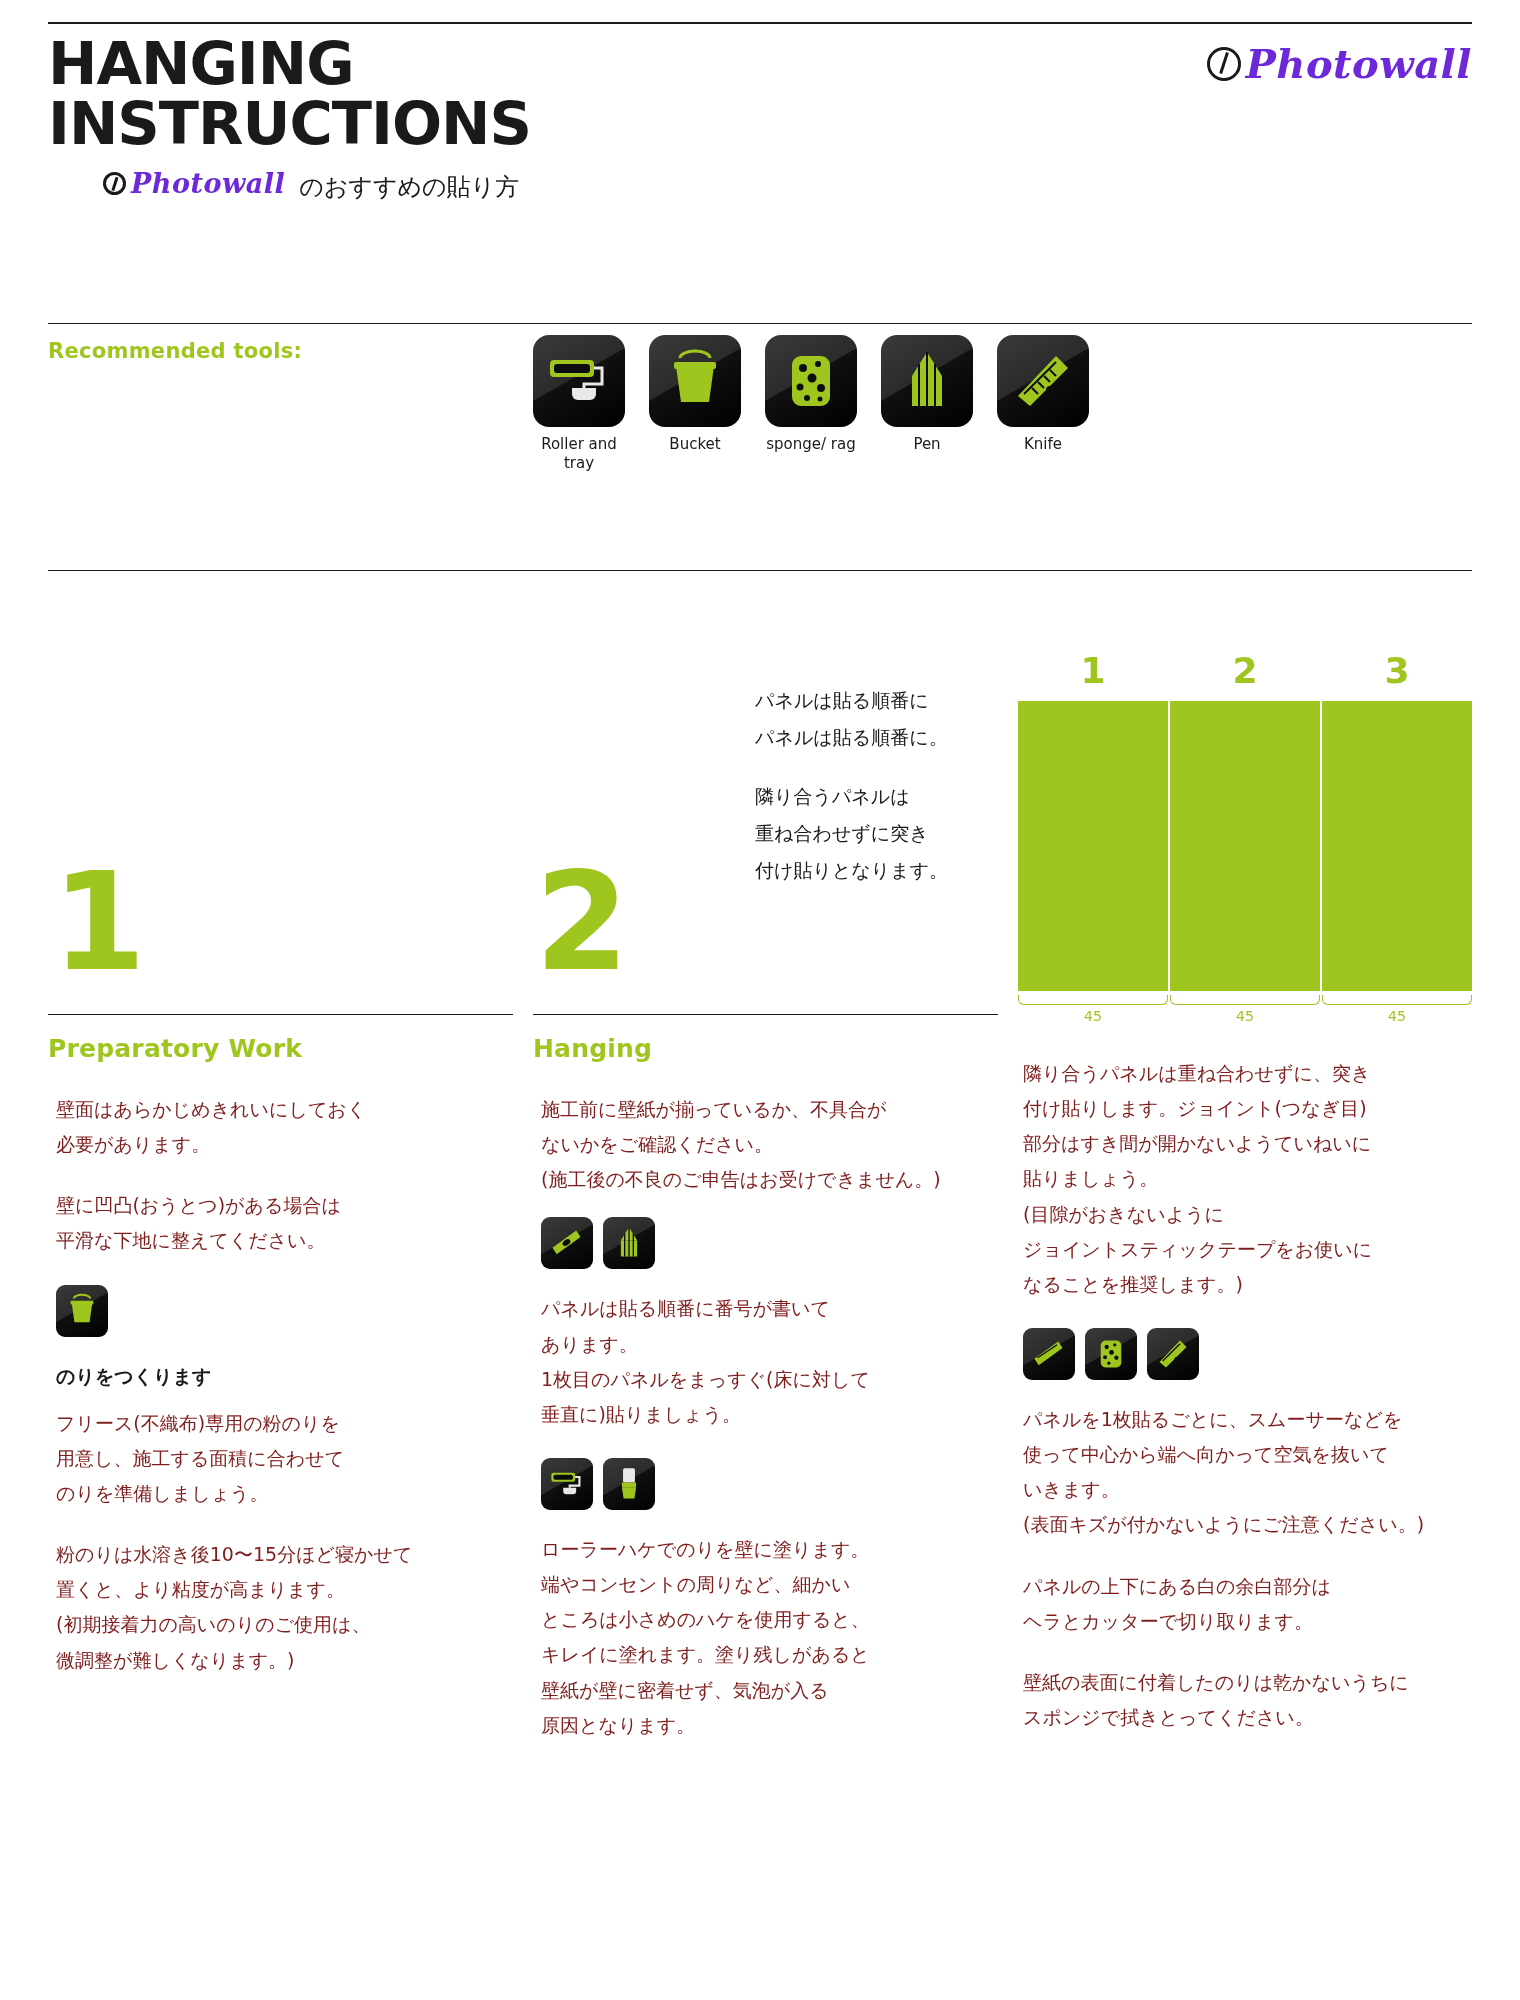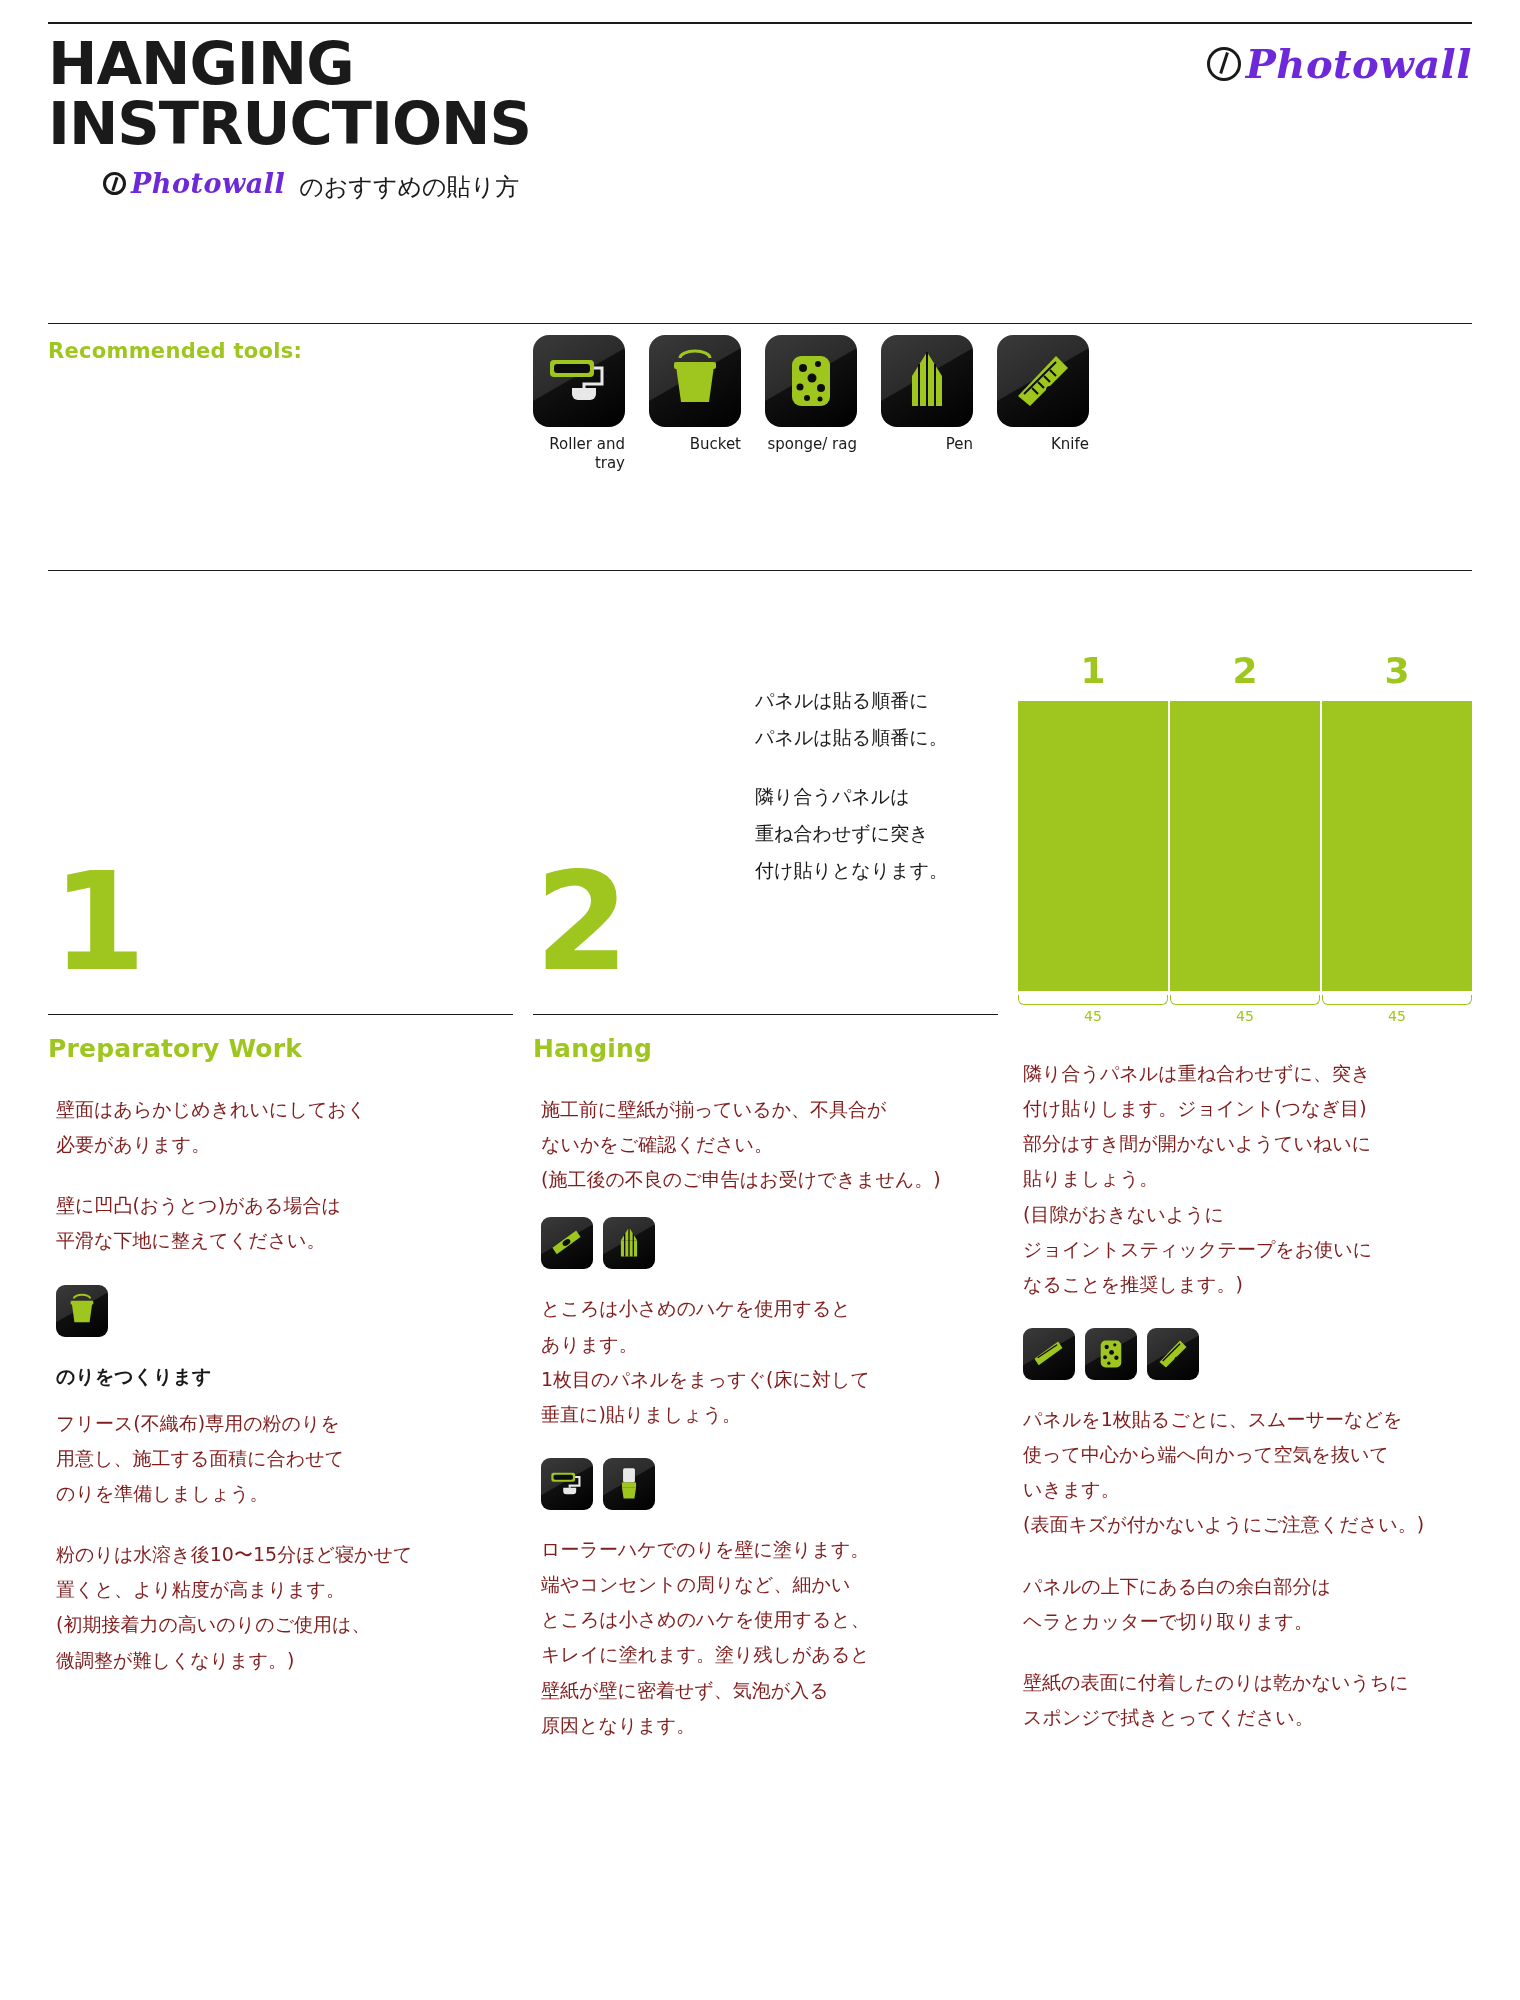--- a/index.html
+++ b/index.html
@@ -101,21 +101,21 @@
     letter-spacing: 0.3px;
   }
   .tools-row {
     position: absolute;
     left: 533px; top: 335px;
     display: flex;
     gap: 24px;
   }
   .tool {
     width: 92px;
-    text-align: right;
+    text-align: center;
   }
   .tile {
     width: 92px; height: 92px;
     border-radius: 16px;
     background: linear-gradient(150deg,#3a3a3a 0%,#2b2b2b 45%,#101010 46%,#000000 100%);
     position: relative;
     overflow: hidden;
     display: flex;
     align-items: center;
     justify-content: center;
@@ -433,21 +433,21 @@
       <div class="tile sm">
         <svg class="art" width="40" height="40" viewBox="0 0 74 74">
           <path d="M37 8 L52 32 H22 Z" fill="#9ec61e"></path>
           <rect x="22" y="32" width="30" height="30" fill="#9ec61e"></rect>
           <path d="M37 8 L37 62" stroke="#0d0d0d" stroke-width="2.5"></path>
           <path d="M29 20 L29 62 M45 20 L45 62" stroke="#0d0d0d" stroke-width="2.5"></path>
         </svg>
       </div>
     </div>
     <div class="para">
-      <div>ところは小さめのハケを使用すると</div>
+      <div>パネルは貼る順番に番号が書いて</div>
       <div>あります。</div>
       <div>1枚目のパネルをまっすぐ(床に対して</div>
       <div>垂直に)貼りましょう。</div>
     </div>
     <div class="icon-row">
       <div class="tile sm">
         <svg class="art" width="40" height="40" viewBox="0 0 74 74">
           <rect x="8" y="16" width="44" height="17" rx="4" fill="#9ec61e"></rect>
           <rect x="12" y="20" width="36" height="9" rx="3" fill="#0d0d0d"></rect>
           <path d="M52 24 h8 v16 h-18 v4" stroke="#e8e8e8" stroke-width="4" fill="none"></path>

